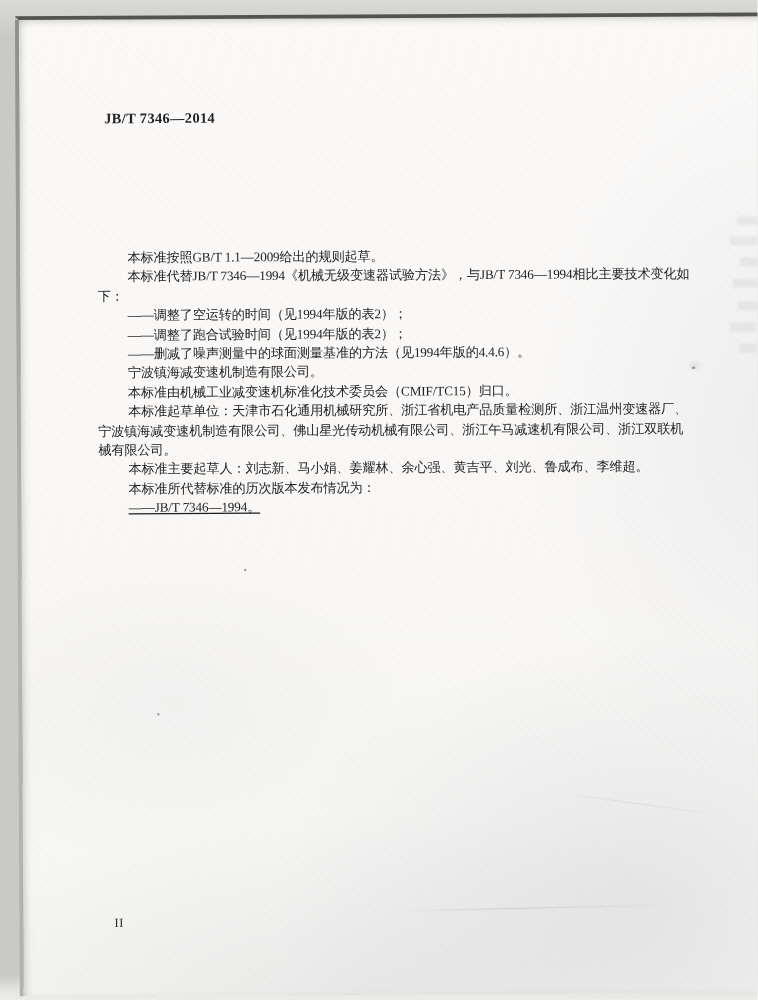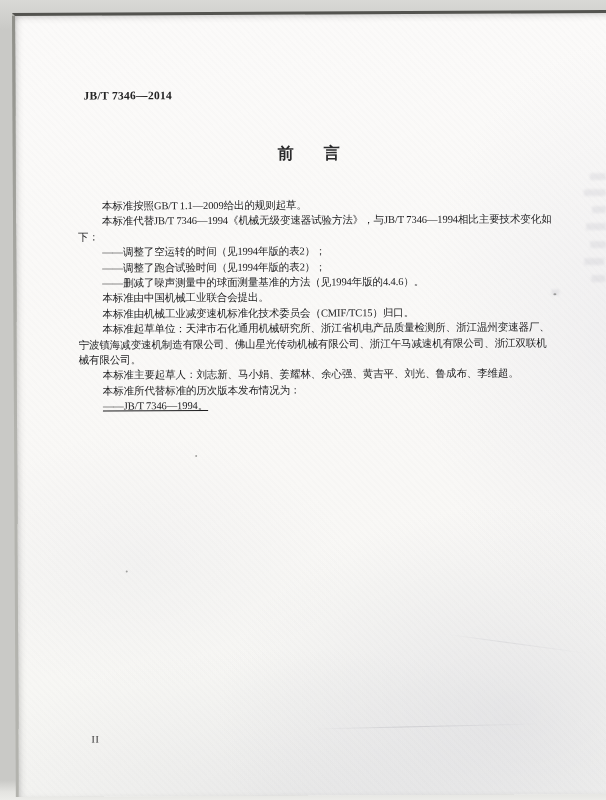--- a/index.html
+++ b/index.html
@@ -55,30 +55,29 @@
   }
 </style>
 </head>
 <body>
 
 <div class="page">
   <div class="edge-fade"></div>
 
   <div class="doc-header">JB/T 7346—2014</div>
 
-  <div class="doc-title">前言</div>
 
   <div class="body-lines">
       <div class="line indent" style="top: 0px;">本标准按照GB/T 1.1—2009给出的规则起草。</div>
       <div class="line indent" style="top: 15px;">本标准代替JB/T 7346—1994《机械无级变速器试验方法》，与JB/T 7346—1994相比主要技术变化如</div>
       <div class="line" style="top: 31px;">下：</div>
       <div class="line indent" style="top: 46px;">——调整了空运转的时间（见1994年版的表2）；</div>
       <div class="line indent" style="top: 62px;">——调整了跑合试验时间（见1994年版的表2）；</div>
       <div class="line indent" style="top: 77px;">——删减了噪声测量中的球面测量基准的方法（见1994年版的4.4.6）。</div>
-      <div class="line indent" style="top: 92px;">本标准由中国机械工业联合会提出。</div>
+      <div class="line indent" style="top: 92px;">宁波镇海减变速机制造有限公司。</div>
       <div class="line indent" style="top: 108px;">本标准由机械工业减变速机标准化技术委员会（CMIF/TC15）归口。</div>
       <div class="line indent" style="top: 123px;">本标准起草单位：天津市石化通用机械研究所、浙江省机电产品质量检测所、浙江温州变速器厂、</div>
       <div class="line" style="top: 139px;">宁波镇海减变速机制造有限公司、佛山星光传动机械有限公司、浙江午马减速机有限公司、浙江双联机</div>
       <div class="line" style="top: 154px;">械有限公司。</div>
       <div class="line indent" style="top: 169px;">本标准主要起草人：刘志新、马小娟、姜耀林、余心强、黄吉平、刘光、鲁成布、李维超。</div>
       <div class="line indent" style="top: 185px;">本标准所代替标准的历次版本发布情况为：</div>
       <div class="line indent" style="top: 200px; text-decoration: underline;">——JB/T 7346—1994。</div>
     </div>
 
   <div class="page-number">II</div>

